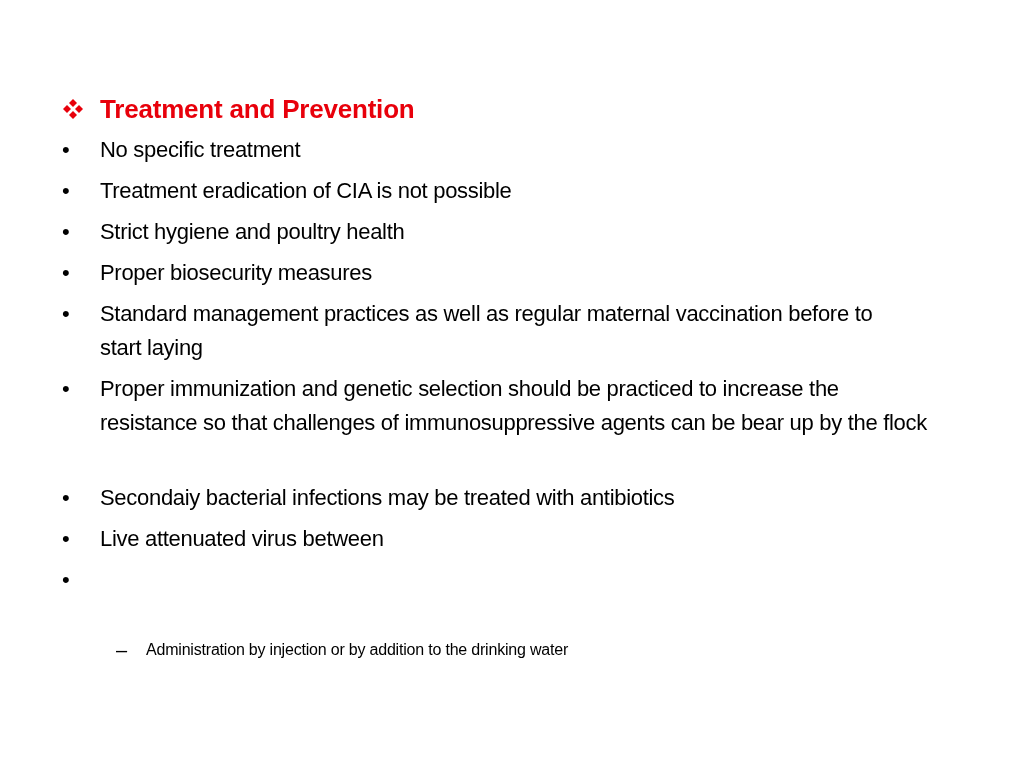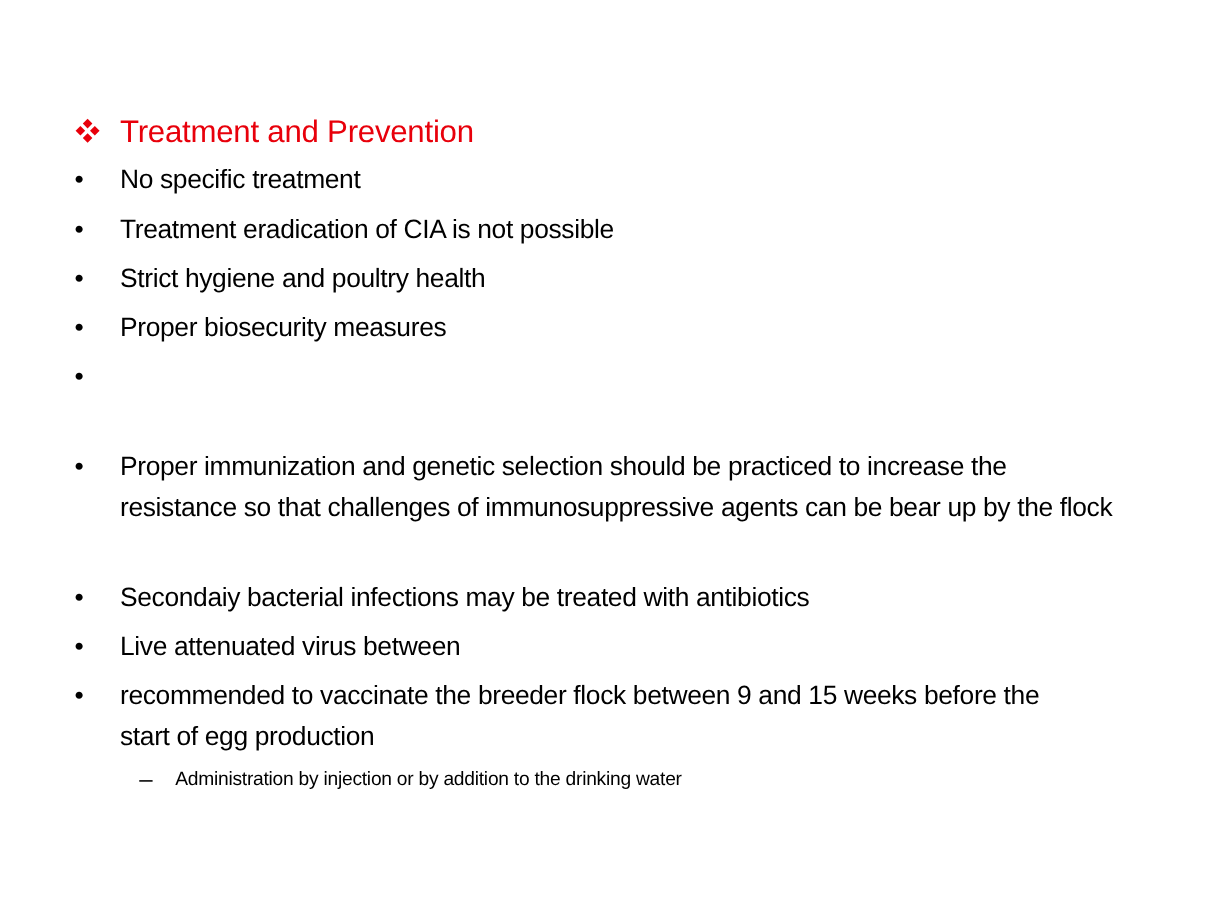--- a/index.html
+++ b/index.html
@@ -1,21 +1,21 @@
 <!DOCTYPE html>
 <html><head>
   <meta charset="utf-8">
   <style>
     html, body { margin: 0; padding: 0; background: #ffffff; }
     body { width: 1024px; height: 768px; position: relative; overflow: hidden;
            font-family: "Liberation Sans", sans-serif; color: #000; }
     .slide { position: absolute; left: 0; top: 0; width: 1024px; height: 768px; }
     .heading { position: absolute; left: 62px; top: 92px; height: 34px; display: flex; align-items: center; }
     .heading .marker { width: 38px; display: inline-flex; align-items: center; }
-    .heading .title { color: #e8000b; font-weight: normal; font-size: 26px; letter-spacing: -0.2px; }
+    .heading .title { color: #e8000b; font-weight: bold; font-size: 26px; letter-spacing: -0.2px; }
     .list { position: absolute; left: 0; top: 0; }
     .item { position: absolute; left: 62px; width: 900px; display: flex; }
     .bullet { width: 38px; font-size: 22px; line-height: 34px; }
     .text { font-size: 22px; line-height: 34px; letter-spacing: -0.3px; width: 840px; }
     .sub { position: absolute; left: 116px; top: 636px; display: flex; }
     .sub .dash { width: 30px; font-size: 20px; line-height: 28px; }
     .sub .text { font-size: 16px; line-height: 28px; letter-spacing: -0.2px; width: 760px; }
   </style>
 </head>
 <body>
@@ -47,36 +47,36 @@
     <div class="item" style="top:215px">
       <span class="bullet">•</span>
       <span class="text">Strict hygiene and poultry health</span>
     </div>
     <div class="item" style="top:256px">
       <span class="bullet">•</span>
       <span class="text">Proper biosecurity measures</span>
     </div>
     <div class="item" style="top:297px">
       <span class="bullet">•</span>
+      <span class="text" style="width:780px">Standard management practices as well as regular maternal vaccination before to start laying</span>
     </div>
     <div class="item" style="top:372px">
       <span class="bullet">•</span>
       <span class="text">Proper immunization and genetic selection should be practiced to increase the resistance so that challenges of immunosuppressive agents can be bear up by the flock</span>
     </div>
     <div class="item" style="top:481px">
       <span class="bullet">•</span>
       <span class="text">Secondaiy bacterial infections may be treated with antibiotics</span>
     </div>
     <div class="item" style="top:522px">
       <span class="bullet">•</span>
       <span class="text">Live attenuated virus between</span>
     </div>
     <div class="item" style="top:563px">
       <span class="bullet">•</span>
-      <span class="text" style="width:810px">recommended to vaccinate the breeder flock between 9 and 15 weeks before the start of egg production</span>
     </div>
   </div>
 
   <div class="sub">
     <span class="dash">–</span>
     <span class="text">Administration by injection or by addition to the drinking water</span>
   </div>
 </div>
 
 </body></html>

